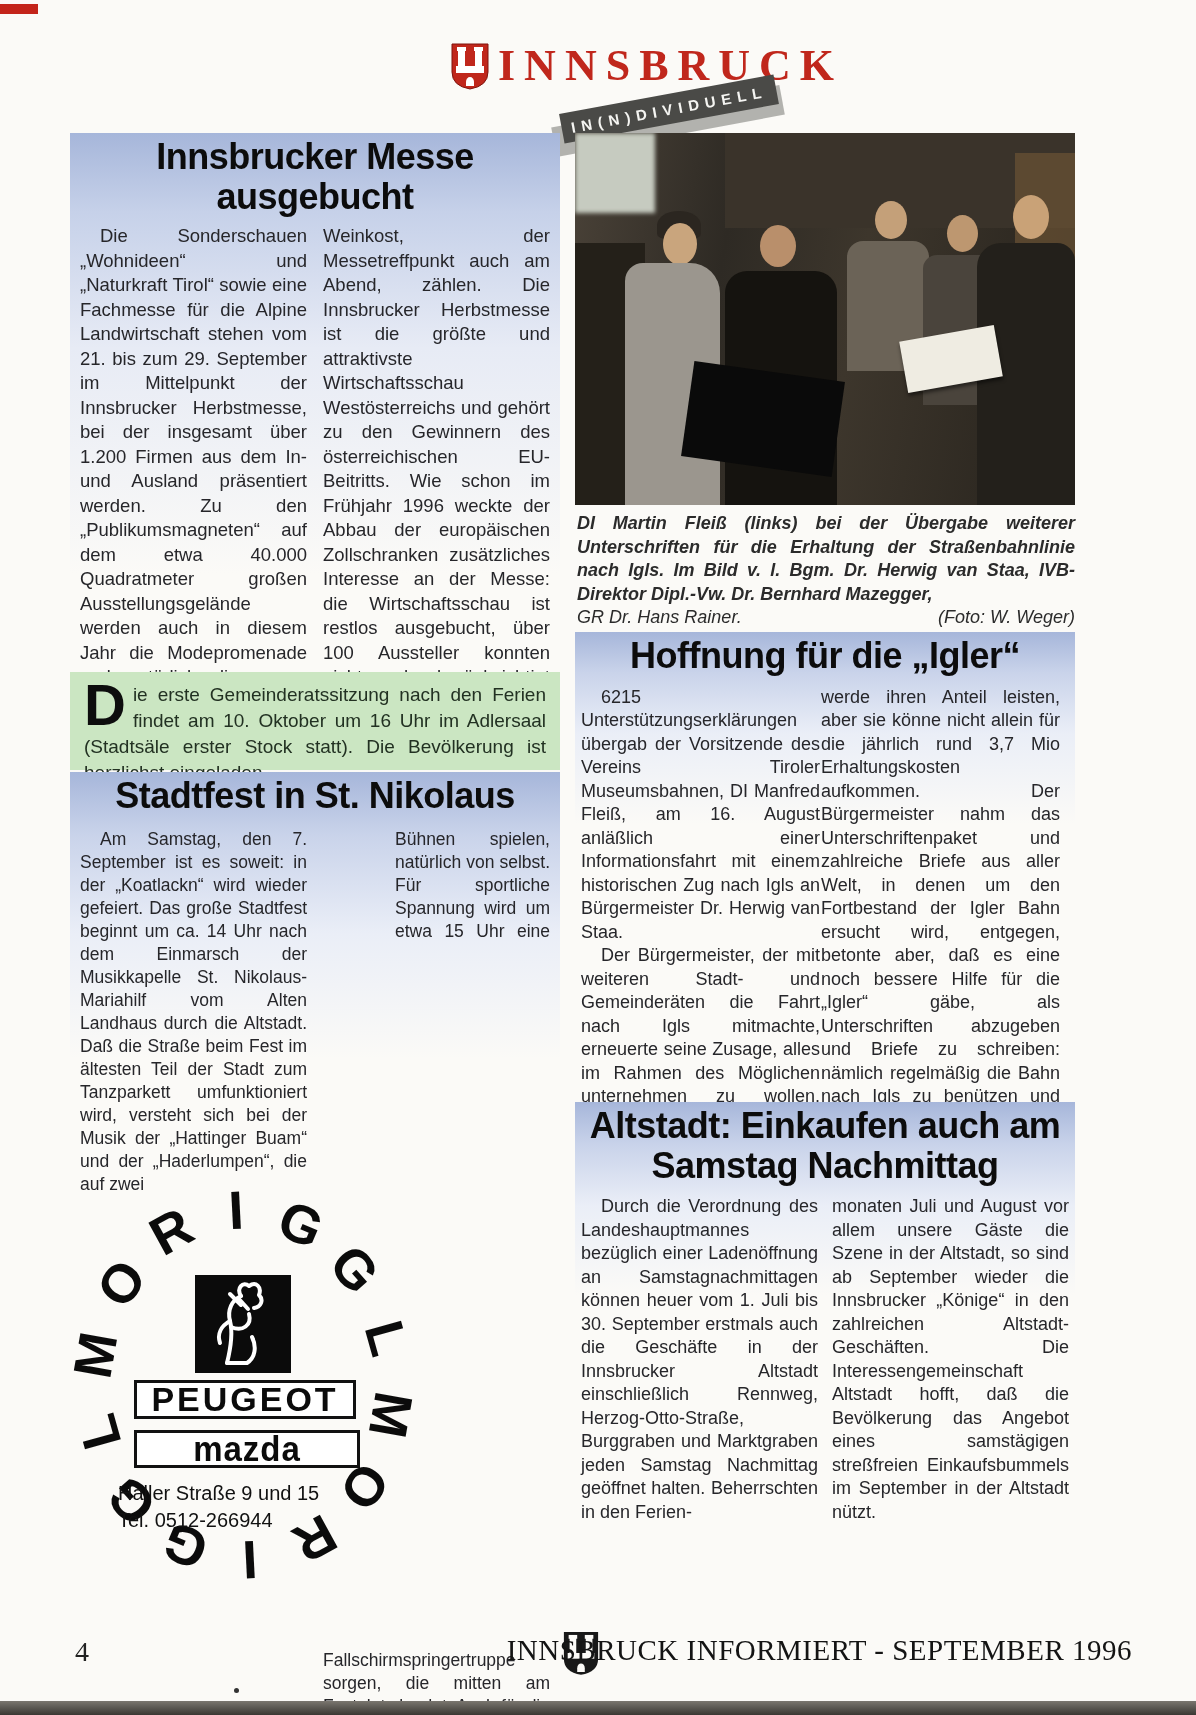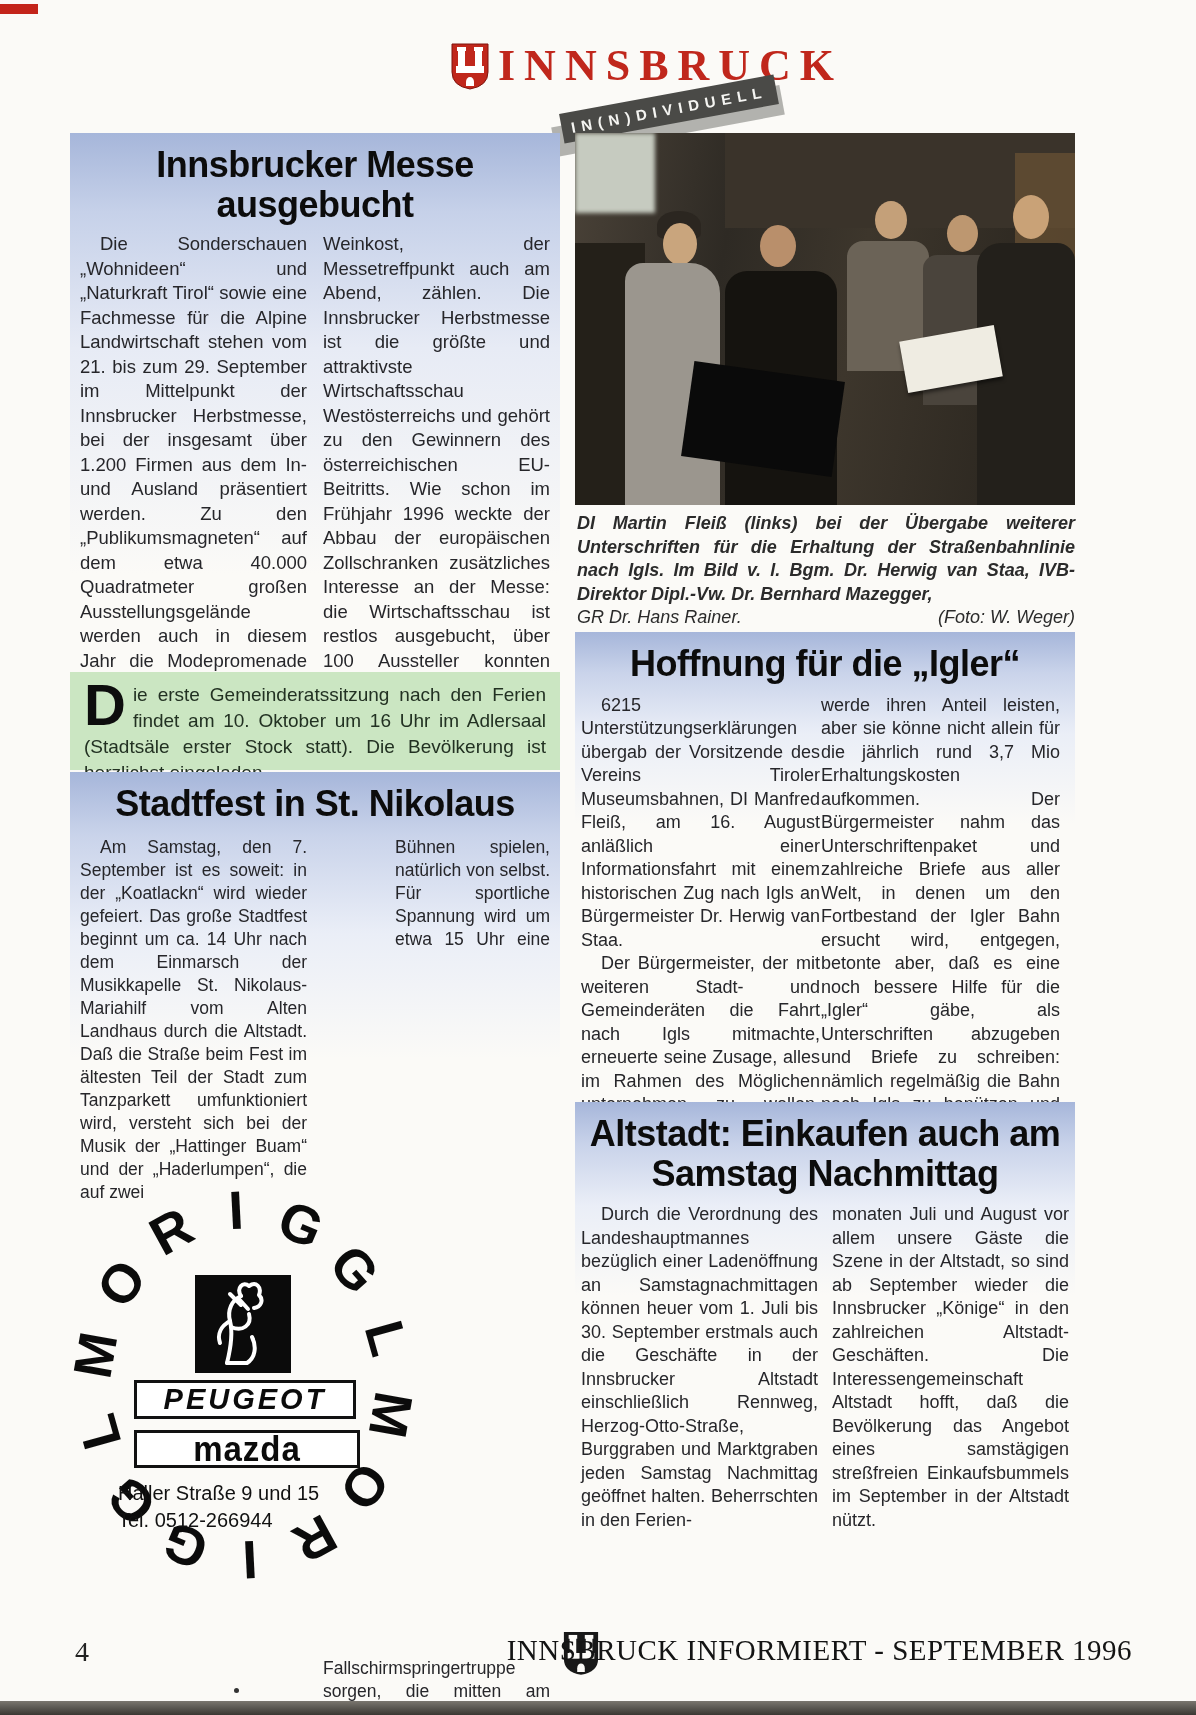--- a/index.html
+++ b/index.html
@@ -27,21 +27,21 @@
     position:absolute; left:560px; top:64px; width:218px; height:30px;
     background:#4a4a47; transform:rotate(-10.5deg);
     display:flex; align-items:center; justify-content:center;
   }
   .banner-text { color:#f5f5f2; font-size:15px; font-weight:bold; letter-spacing:6px; white-space:nowrap; }
 
   
   .article { position:absolute; }
   .article h1 {
     font-size:36px; font-weight:800; letter-spacing:-0.5px; text-align:center;
-    line-height:1.1; color:#0c0c0c; padding-top:12px;
+    line-height:1.1; color:#0c0c0c; padding-top:4px;
   }
   .cols { display:flex; gap:16px; padding:0 10px; margin-top:10px; }
   .cols p { text-align:justify; color:#26262a; }
   .col { }
   .indent { text-indent:20px; }
 
   
   .messe { left:70px; top:133px; width:490px; height:566px;
     background:linear-gradient(180deg,#a6b6da 0%,#c6d1e9 14%,#e7ebf5 38%,rgba(255,255,255,0) 78%); }
   .messe .cols { margin-top:8px; }
@@ -88,21 +88,21 @@
 
   
   .ad { position:absolute; left:58px; top:1190px; width:370px; height:430px; }
   .ad-circle { position:absolute; left:0; top:0; width:100%; height:100%; }
   .circle-letter { position:absolute; font-size:54px; font-weight:800; color:#0b0b0b;
     font-family:"Liberation Sans", sans-serif; }
   .lion-box { position:absolute; left:137px; top:85px; width:96px; height:98px; background:#0b0b0b; }
   .brand-box { position:absolute; border:3px solid #111; background:#fff;
     display:flex; align-items:center; justify-content:center; color:#0b0b0b; }
   .peugeot { left:76px; top:190px; width:222px; height:39px;
-    font-size:29px; font-weight:700; letter-spacing:3px;font-style:italic; }
+    font-size:34px; font-weight:700; letter-spacing:3px; }
   .mazda { left:76px; top:240px; width:226px; height:38px;
     font-size:33px; font-weight:800; letter-spacing:1px; transform-origin:center;
     font-family:"Liberation Sans", sans-serif; }
   .mazda span { transform:scaleY(1.05); display:inline-block; }
   .ad-address { position:absolute; left:60px; top:290px; width:260px; text-align:left;
     font-size:20px; line-height:27px; color:#111; }
 
   
   .footer { position:absolute; left:70px; top:1628px; width:1062px; height:52px; }
   .page-number { position:absolute; left:5px; top:8px;

